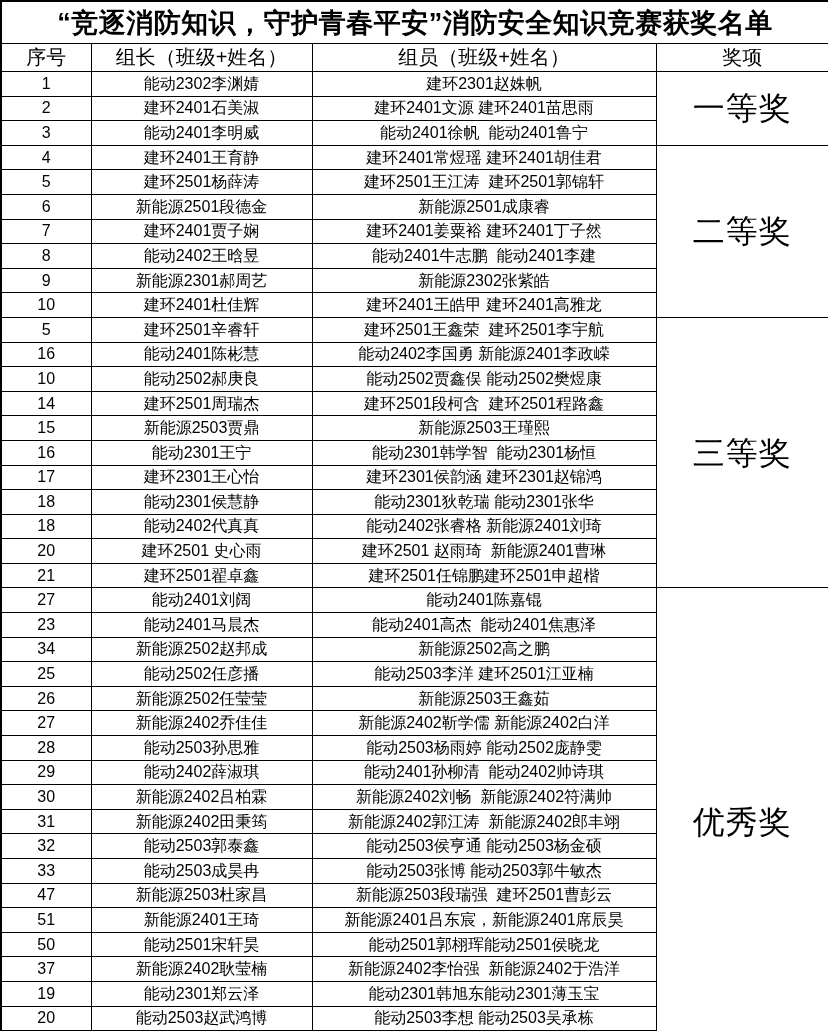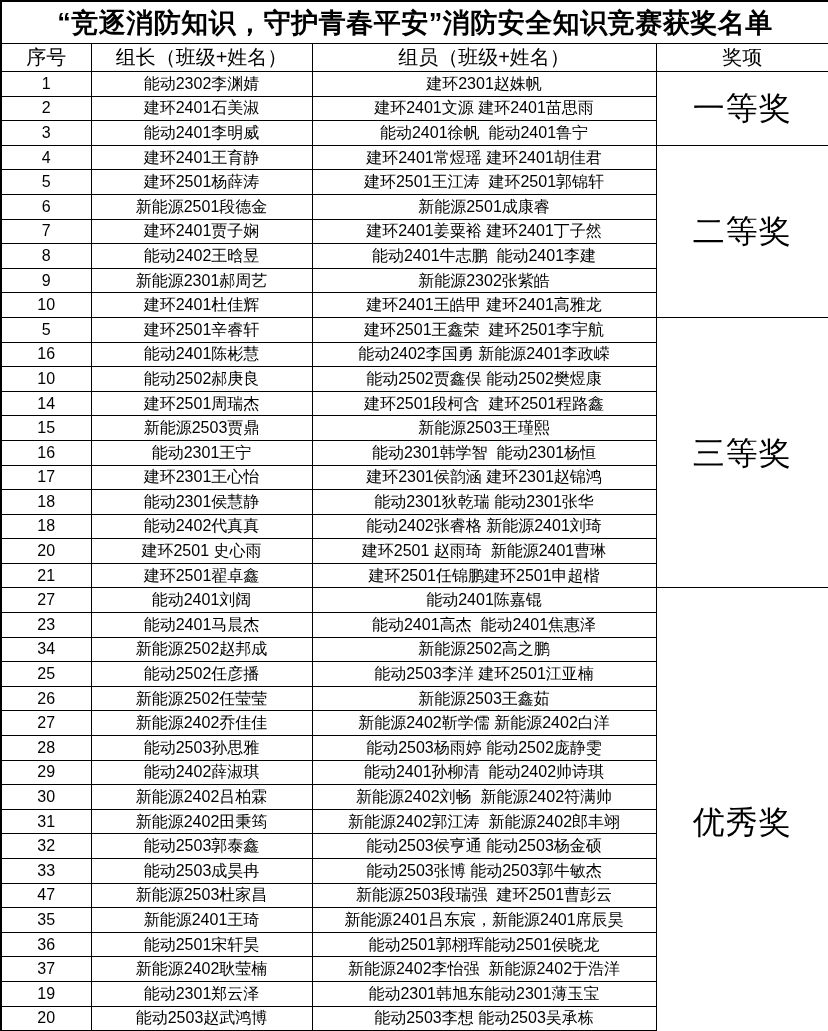--- a/index.html
+++ b/index.html
@@ -239,26 +239,26 @@
         <td class="row-number">33</td>
         <td class="leader-cell">能动2503成昊冉</td>
         <td class="members-cell">能动2503张博 能动2503郭牛敏杰</td>
       </tr>
       <tr>
         <td class="row-number">47</td>
         <td class="leader-cell">新能源2503杜家昌</td>
         <td class="members-cell">新能源2503段瑞强  建环2501曹彭云</td>
       </tr>
       <tr>
-        <td class="row-number">35</td>
+        <td class="row-number">51</td>
         <td class="leader-cell">新能源2401王琦</td>
         <td class="members-cell">新能源2401吕东宸，新能源2401席辰昊</td>
       </tr>
       <tr>
-        <td class="row-number">36</td>
+        <td class="row-number">50</td>
         <td class="leader-cell">能动2501宋轩昊</td>
         <td class="members-cell">能动2501郭栩珲能动2501侯晓龙</td>
       </tr>
       <tr>
         <td class="row-number">37</td>
         <td class="leader-cell">新能源2402耿莹楠</td>
         <td class="members-cell">新能源2402李怡强  新能源2402于浩洋</td>
       </tr>
       <tr>
         <td class="row-number">19</td>

